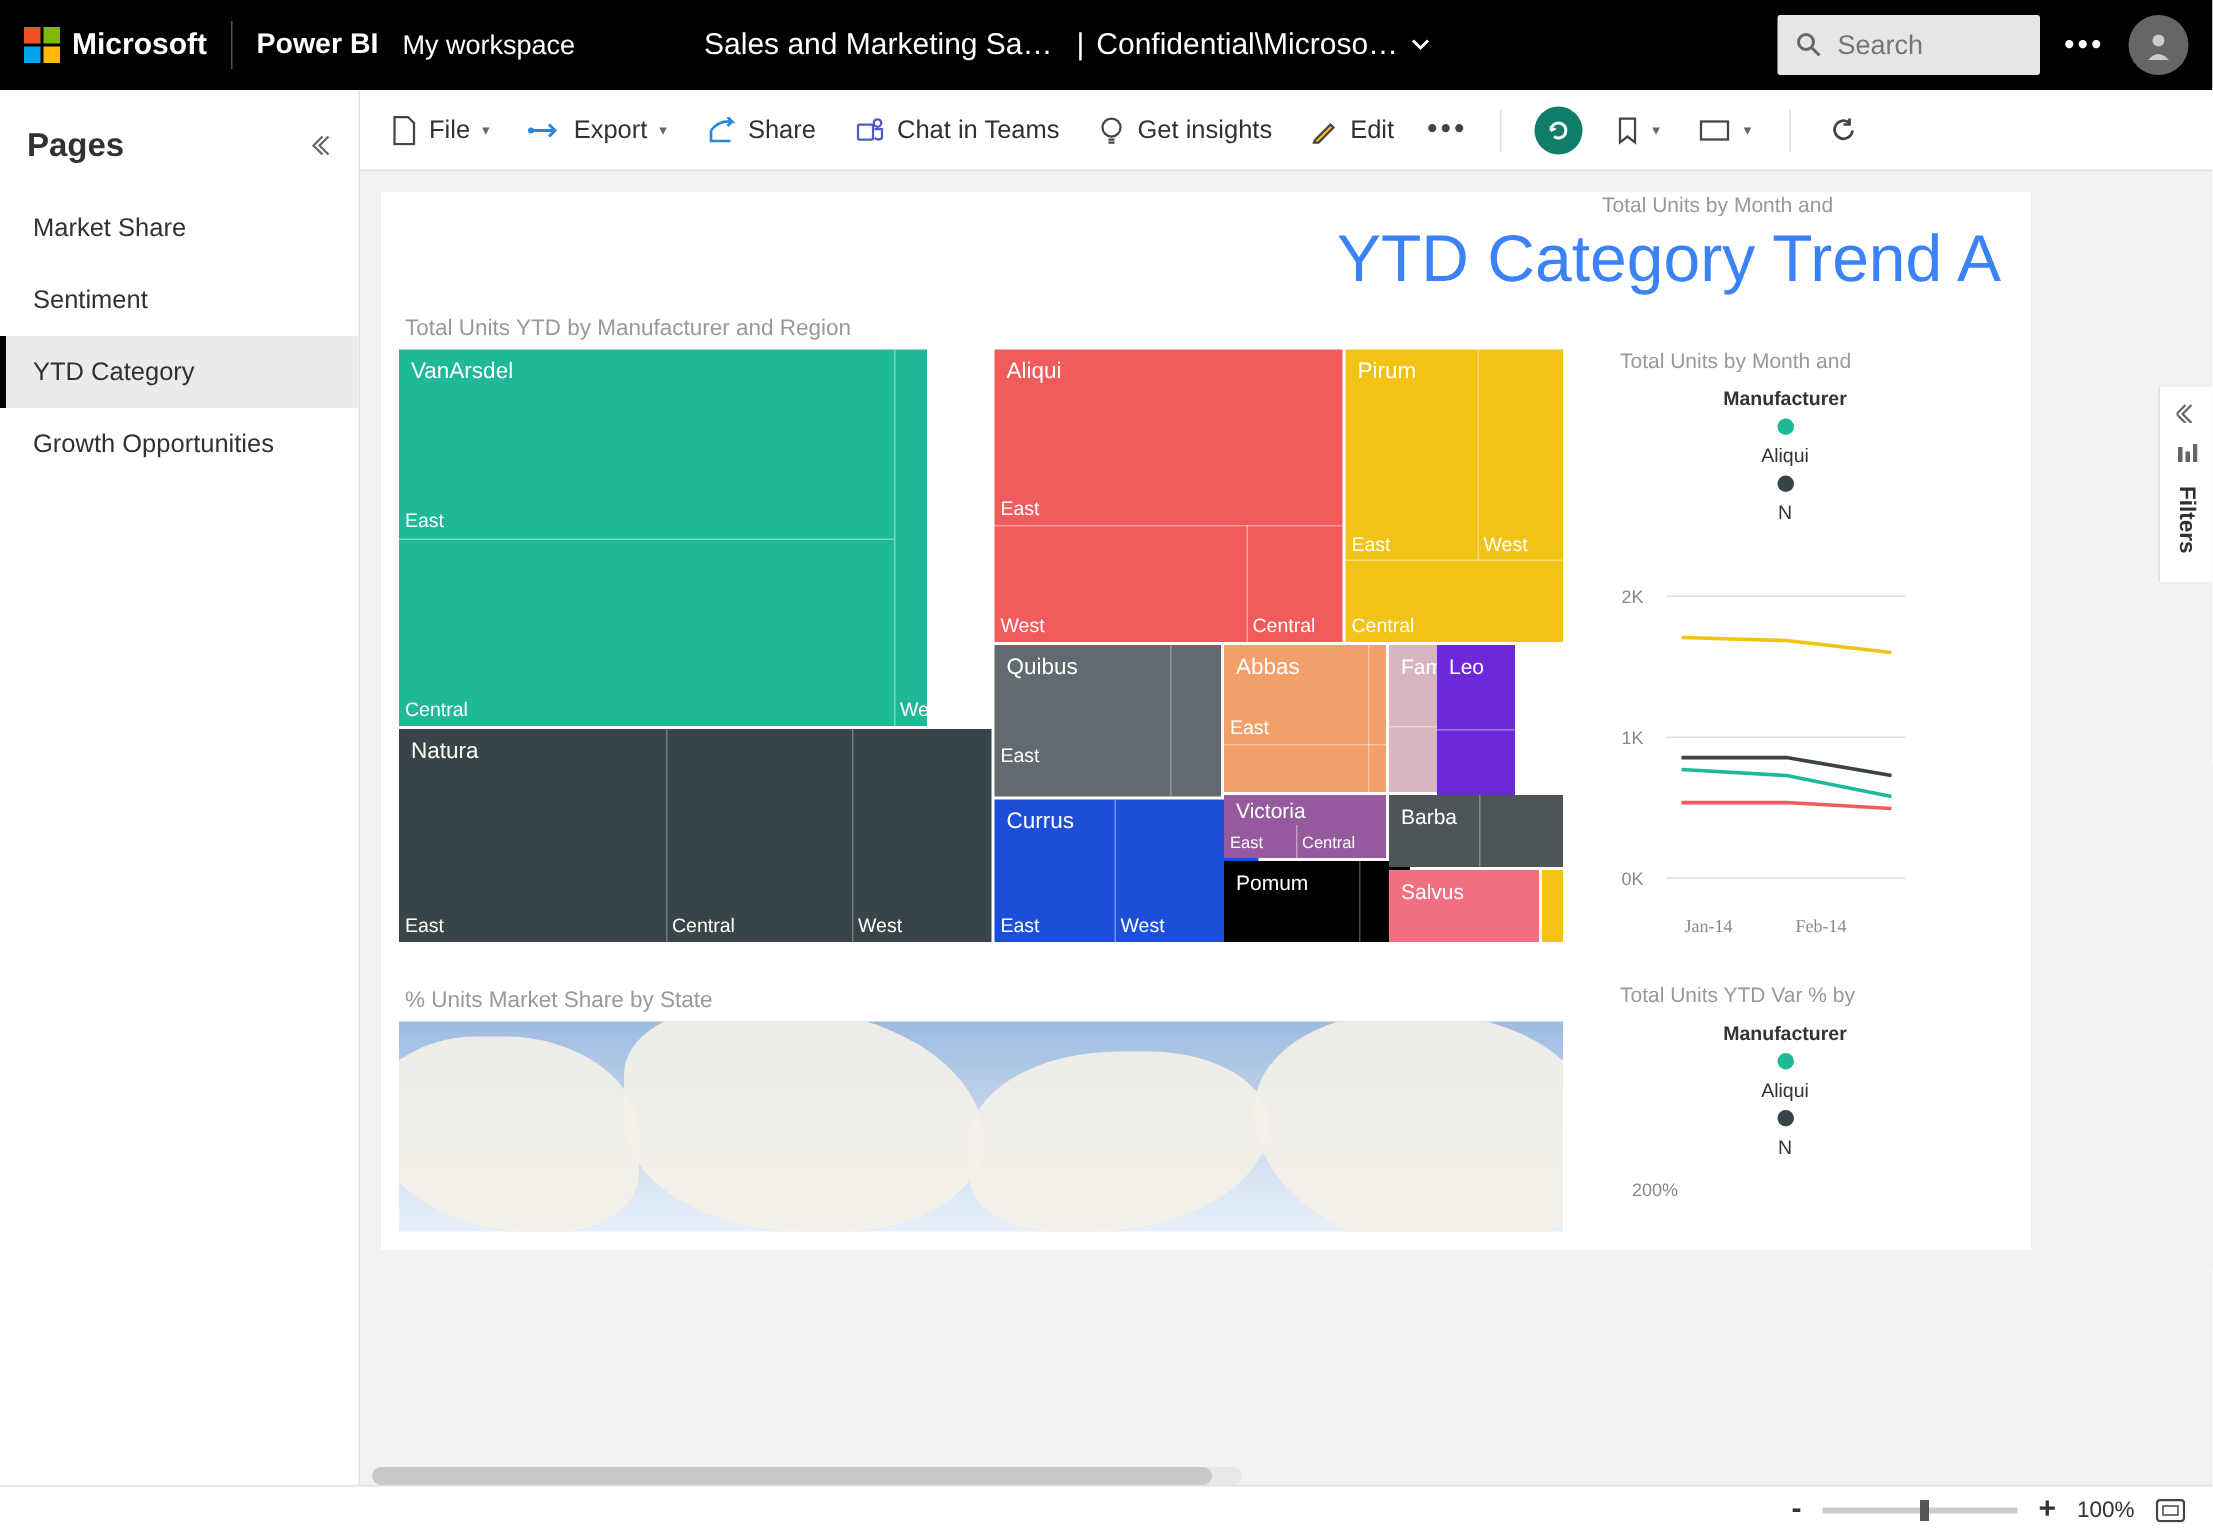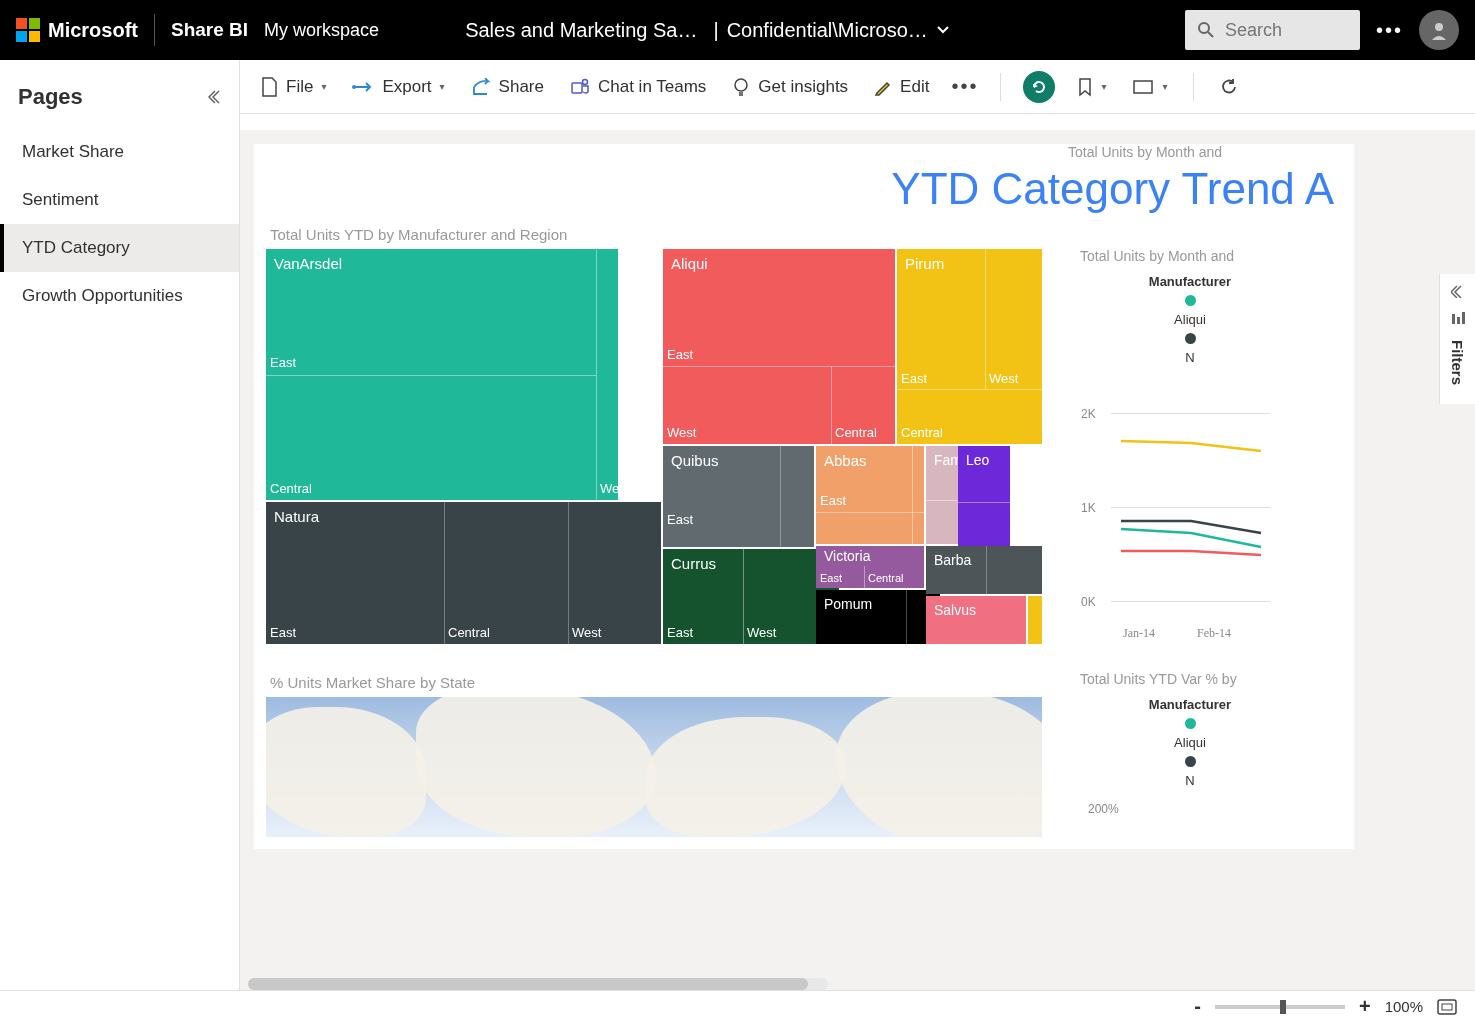--- a/index.html
+++ b/index.html
@@ -87,21 +87,21 @@
   <div class="ms-logo">
     <div class="ms-squares">
       <div class="sq1"></div>
         <div class="sq2"></div>
         <div class="sq3"></div>
         <div class="sq4"></div>
     </div>
     <span class="ms-text">Microsoft</span>
   </div>
   <div class="h-divider"></div>
-  <span class="pbi-text">Share BI</span>
+  <span class="pbi-text">Power BI</span>
   <span class="workspace">My workspace</span>
   <span class="report-title">Sales and Marketing Sa…</span>
   <div class="report-meta">
     <span>|</span>
     <span>Confidential\Microso…</span>
     <span>
       <svg width="14" height="14" viewBox="0 0 14 14">
           <path d="M2 4 L7 9 L12 4" stroke="#fff" stroke-width="2" fill="none"></path>
         </svg>
     </span>
@@ -135,21 +135,21 @@
             <path d="M10 2 L4 8 L10 14 M14 2 L8 8 L14 14" stroke="#666" stroke-width="1.5" fill="none"></path>
           </svg>
       </span>
     </div>
     <div class="page-item">Market Share</div>
     <div class="page-item">Sentiment</div>
     <div class="page-item active">YTD Category</div>
     <div class="page-item">Growth Opportunities</div>
   </div>
 
-  <div style="flex:1; display:flex; flex-direction:column; position:relative;gap:16px;">
+  <div style="flex:1; display:flex; flex-direction:column; position:relative;">
     <div class="toolbar">
       <div class="tb-btn">
         <svg width="18" height="20" viewBox="0 0 18 20">
             <path d="M3 1 H12 L16 5 V19 H3 Z" stroke="#444" stroke-width="1.5" fill="none"></path>
           </svg>
         <span>File</span>
         <span class="chev">▾</span>
       </div>
       <div class="tb-btn">
         <svg width="22" height="16" viewBox="0 0 22 16">
@@ -260,21 +260,21 @@
               <span class="tm-sub" style="left:92px;bottom:58px">West</span>
               <span class="tm-sub">Central</span>
             </div>
 
             <div class="tm-block" style="left:397px;top:197px;width:151px;height:101px;background:#606a6f">
               <span class="tm-label">Quibus</span>
               <div style="position:absolute;left:117px;top:0;width:1px;height:101px;background:rgba(255,255,255,.3)"></div>
               <span class="tm-sub" style="bottom:20px">East</span>
             </div>
 
-            <div class="tm-block" style="left:397px;top:300px;width:176px;height:95px;background:#14532d">
+            <div class="tm-block" style="left:397px;top:300px;width:176px;height:95px;background:#1d4ed8">
               <span class="tm-label">Currus</span>
               <div style="position:absolute;left:80px;top:0;width:1px;height:95px;background:rgba(255,255,255,.4)"></div>
               <span class="tm-sub">East</span>
               <span class="tm-sub" style="left:84px">West</span>
             </div>
 
             <div class="tm-block" style="left:550px;top:197px;width:108px;height:98px;background:#f2a06a">
               <span class="tm-label">Abbas</span>
               <div style="position:absolute;left:96px;top:0;width:1px;height:98px;background:rgba(255,255,255,.4)"></div>
               <div style="position:absolute;left:0;top:66px;width:108px;height:1px;background:rgba(255,255,255,.4)"></div>

